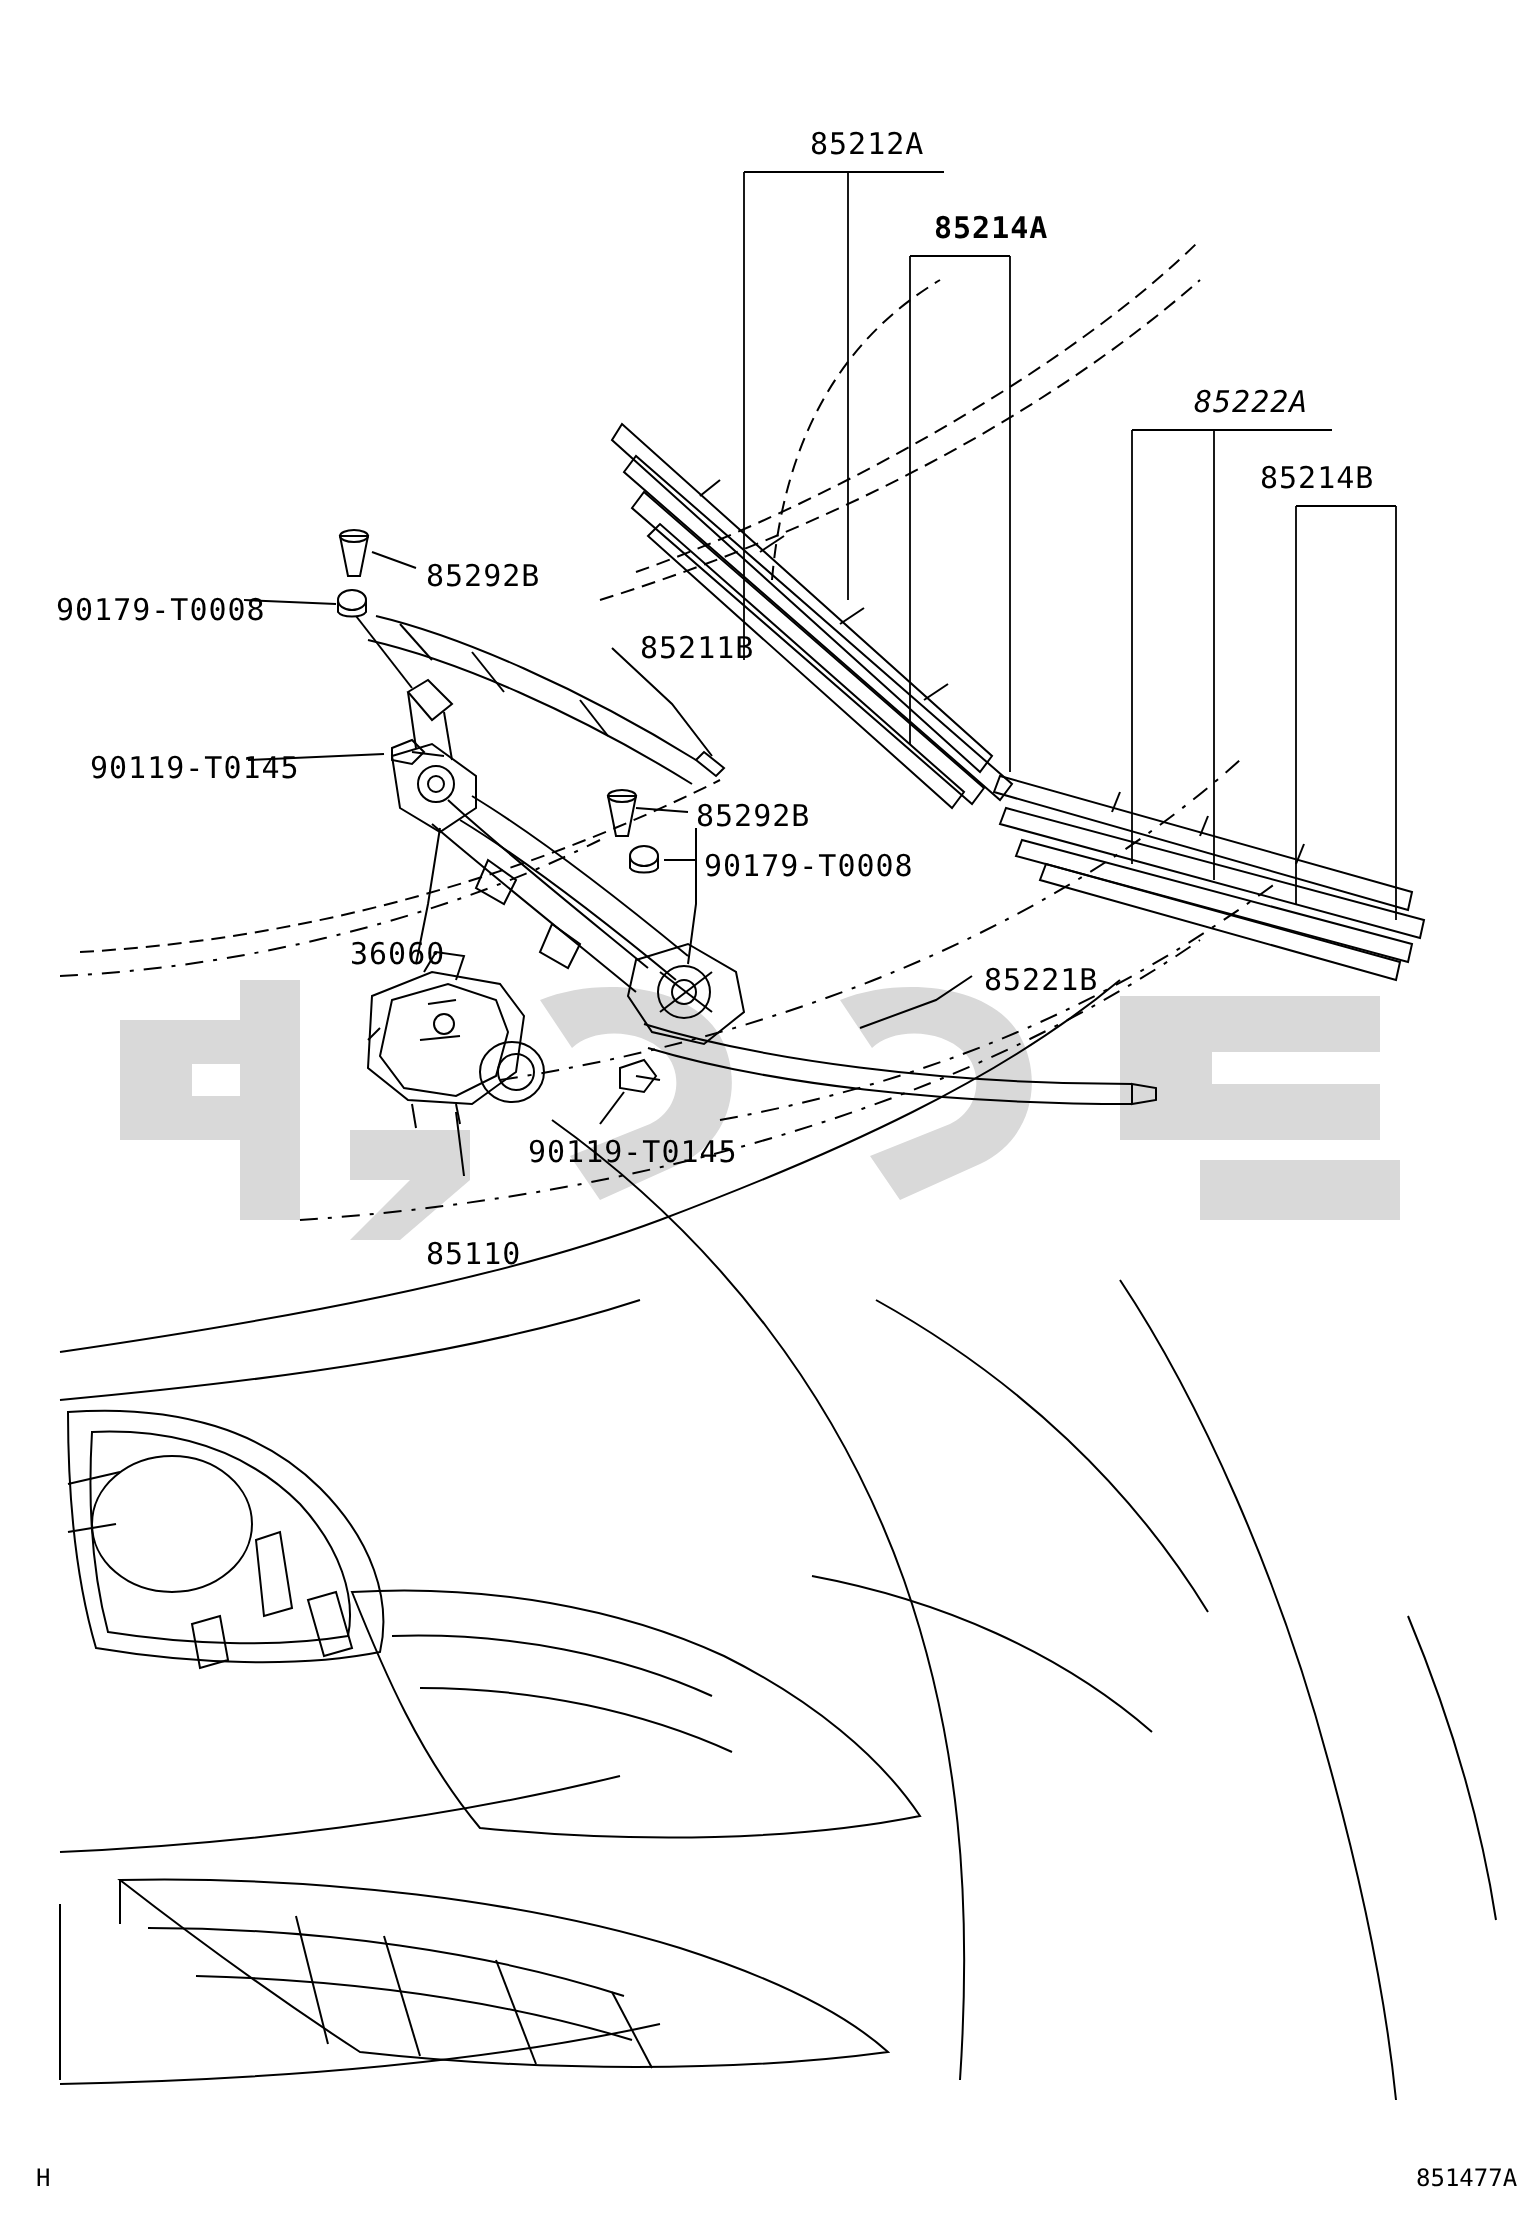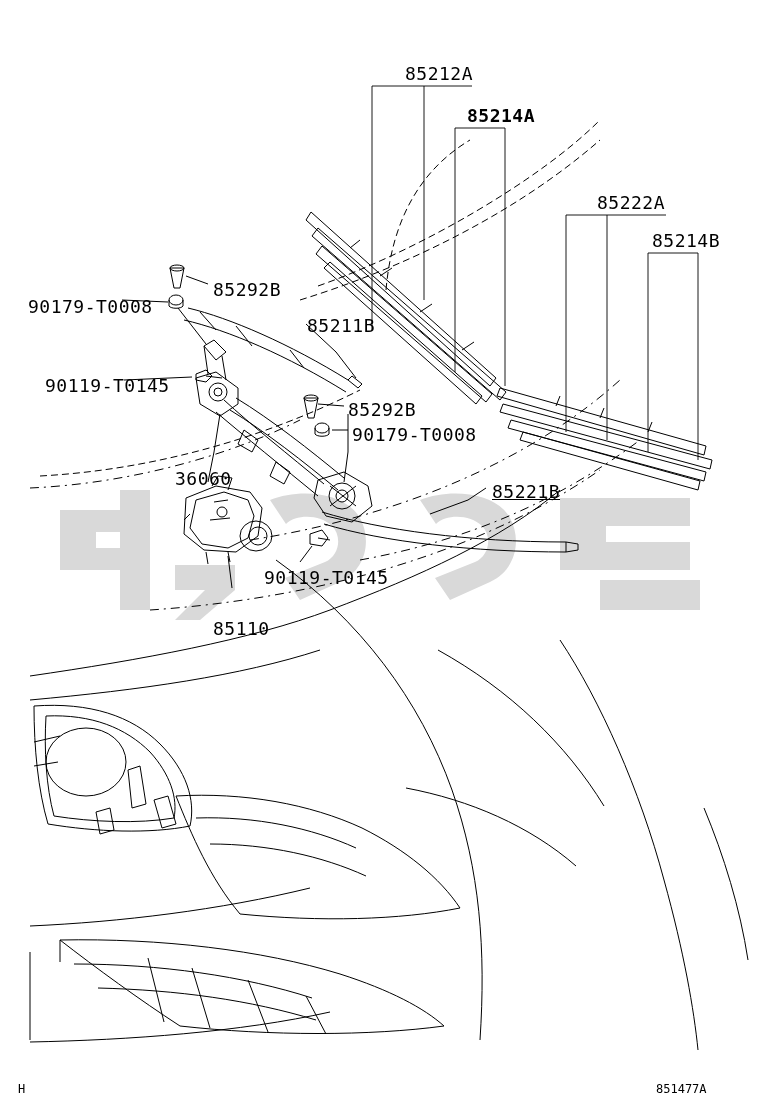--- a/index.html
+++ b/index.html
@@ -13,21 +13,21 @@
   #page {
     position: relative;
     width: 760px;
     height: 1112px;
     background: #ffffff;
     overflow: hidden;
   }
   .lbl {
     position: absolute;
     font-family: "DejaVu Sans Mono", monospace;
-    font-size: 18px;
+    font-size: 15px;
     color: #000000;
     white-space: nowrap;
     letter-spacing: 0.5px;
   }
   .corner-code {
     position: absolute;
     font-family: "DejaVu Sans Mono", monospace;
     font-size: 12px;
     color: #000000;
     white-space: nowrap;
@@ -269,29 +269,29 @@
     </g>
 
     <g class="ln">
       <path d="M438 650 C510 690 566 744 604 806"></path>
       <path d="M406 788 C470 800 530 826 576 866"></path>
     </g>
   </svg>
 
   <div class="lbl" style="left:405px; top:63px;">85212A</div>
   <div class="lbl" style="left:467px; top:105px;font-weight:bold;">85214A</div>
-  <div class="lbl" style="left:597px; top:192px;">85222A</div>
-  <div class="lbl" style="left:652px; top:230px;">85214B</div>
+  <div class="lbl" style="left:597px; top:192px;font-style:italic;">85222A</div>
+  <div class="lbl" style="left:630px; top:230px;">85214B</div>
   <div class="lbl" style="left:213px; top:279px;">85292B</div>
   <div class="lbl" style="left:28px; top:296px;">90179-T0008</div>
-  <div class="lbl" style="left:307px; top:315px;">85211B</div>
+  <div class="lbl" style="left:320px; top:315px;">85211B</div>
   <div class="lbl" style="left:45px; top:375px;">90119-T0145</div>
   <div class="lbl" style="left:348px; top:399px;">85292B</div>
   <div class="lbl" style="left:352px; top:424px;">90179-T0008</div>
   <div class="lbl" style="left:175px; top:468px;">36060</div>
-  <div class="lbl" style="left:492px; top:481px;text-decoration:underline;">85221B</div>
+  <div class="lbl" style="left:492px; top:481px;">85221B</div>
   <div class="lbl" style="left:264px; top:567px;">90119-T0145</div>
   <div class="lbl" style="left:213px; top:618px;">85110</div>
 
   <div class="corner-code" style="left:18px; top:1082px;">H</div>
-  <div class="corner-code" style="left:656px; top:1082px;">851477A</div>
+  <div class="corner-code" style="left:708px; top:1082px;">851477A</div>
 
 </div>
 
 </body></html>

